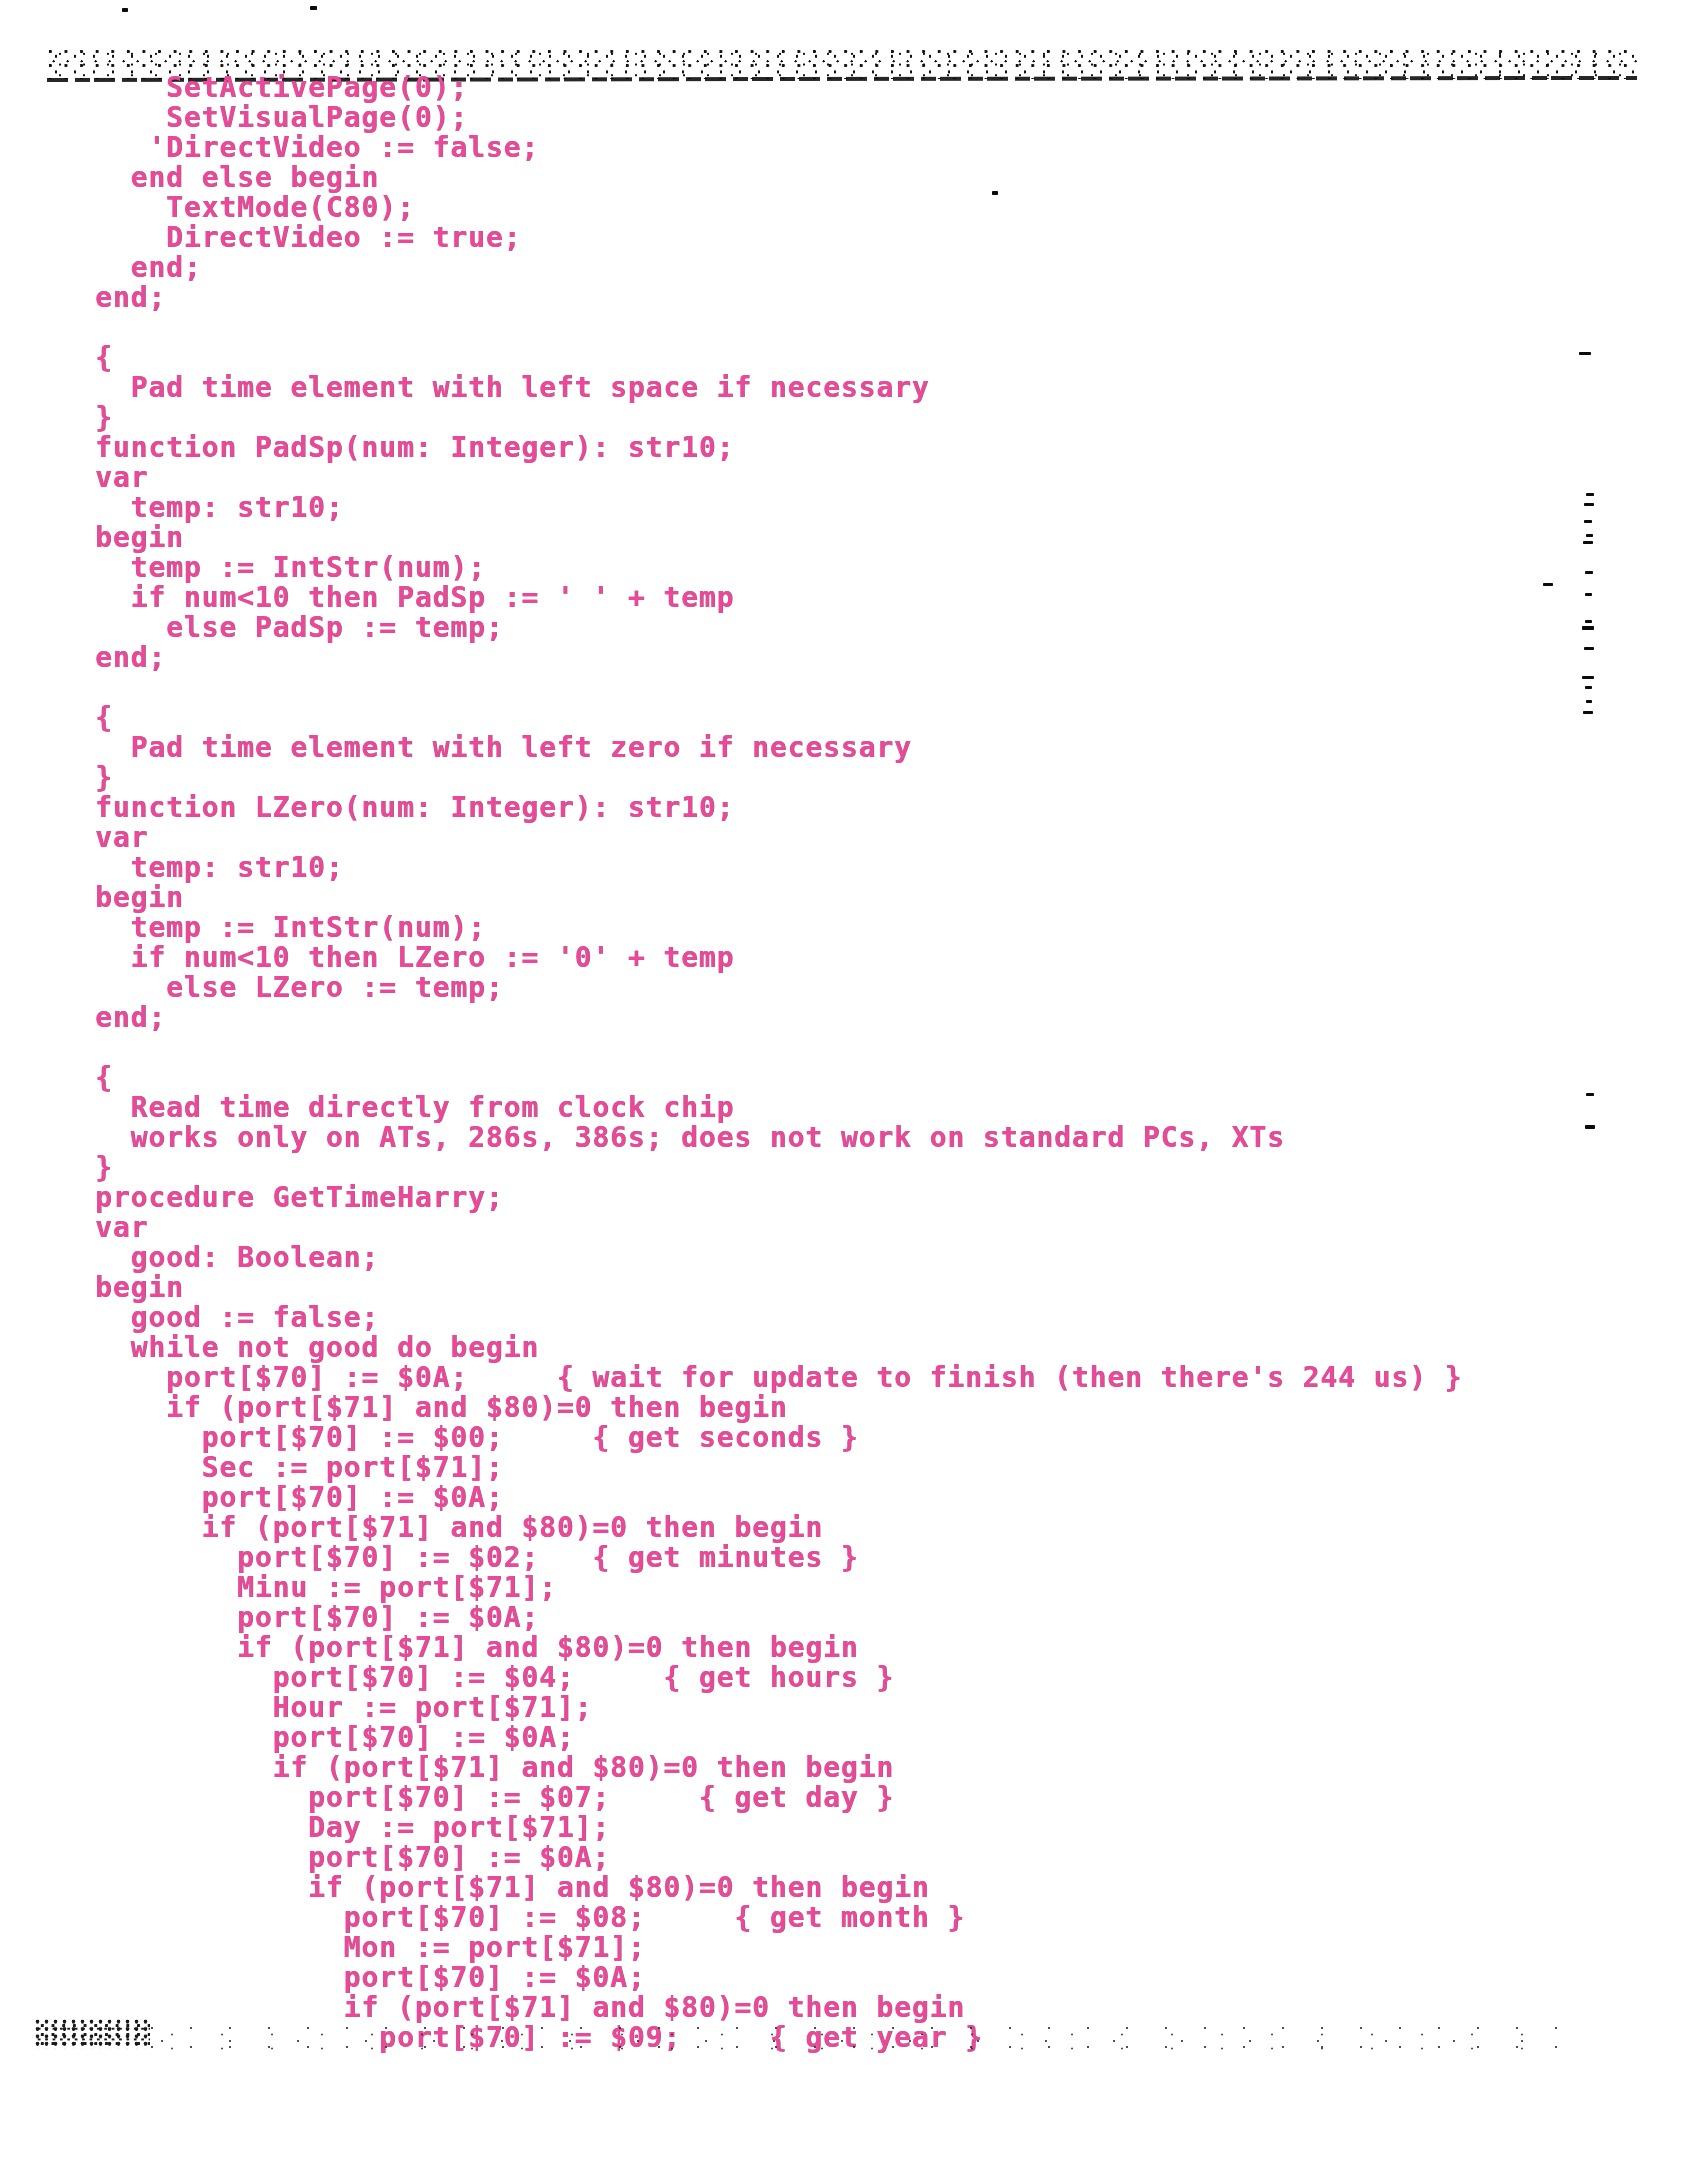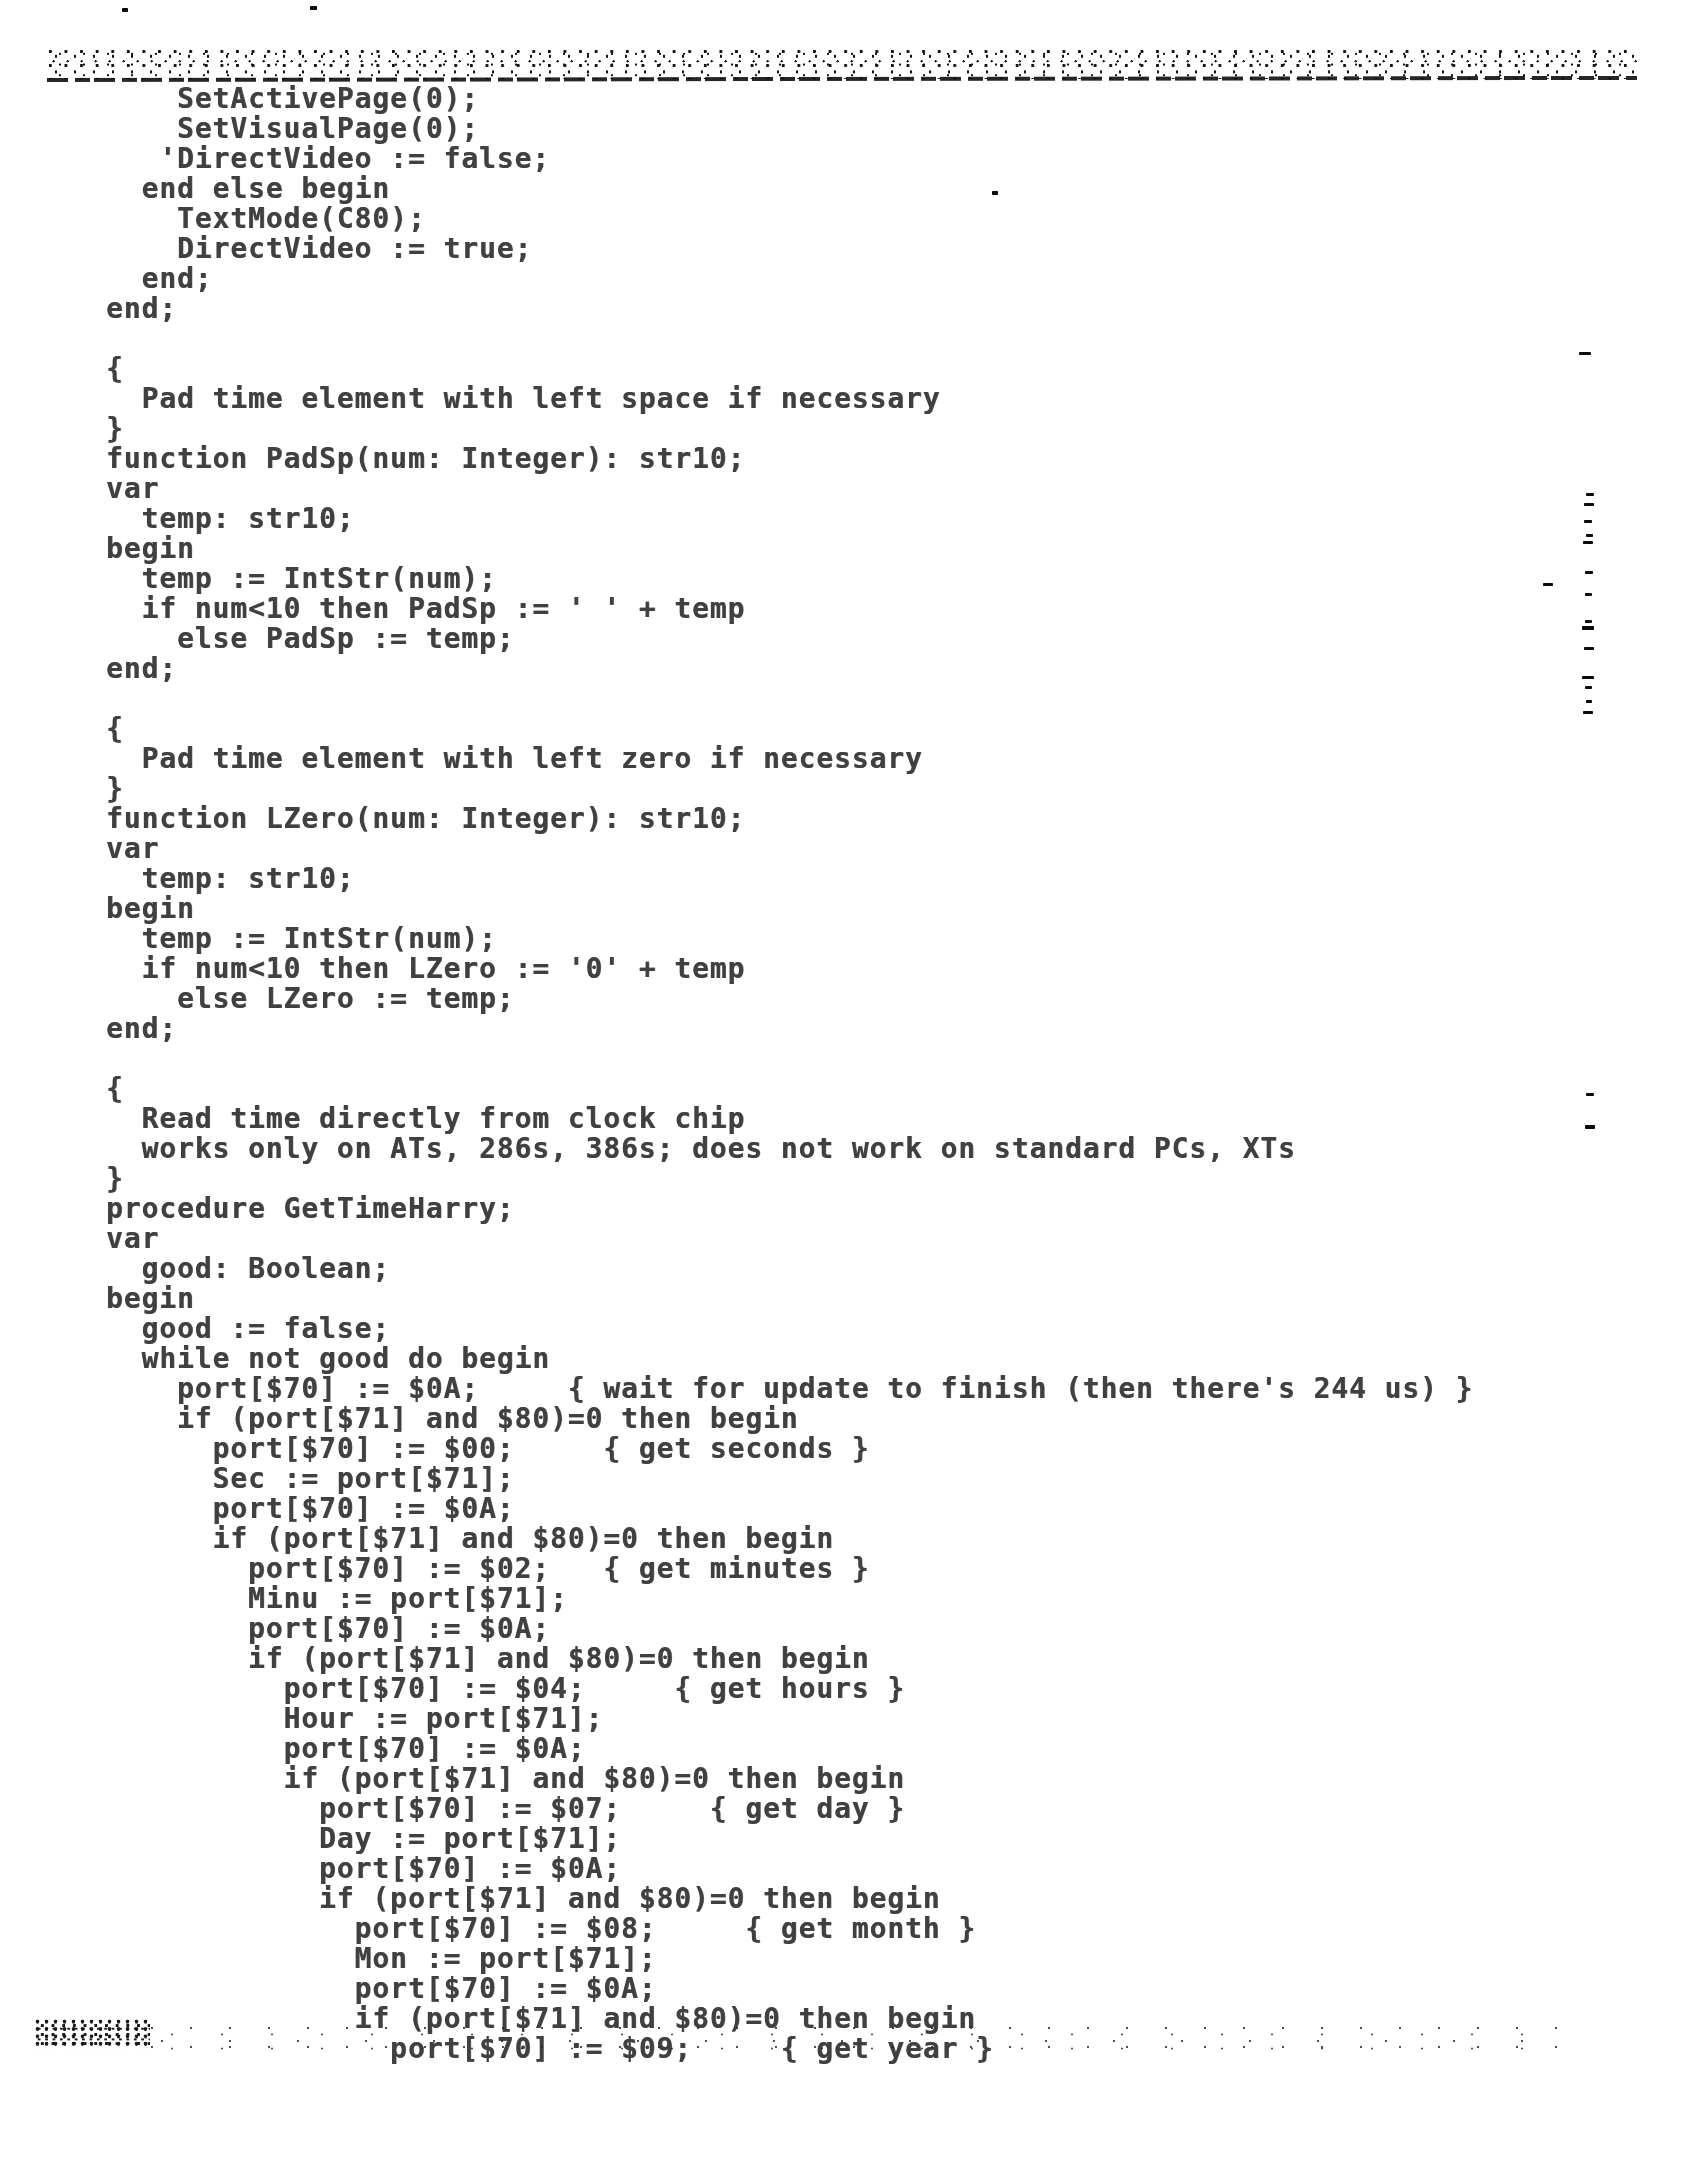--- a/index.html
+++ b/index.html
@@ -3,25 +3,25 @@
 <meta charset="utf-8">
 <style>
   html,body{margin:0;padding:0;background:#e8e8e8;}
   .page{
     position:relative;width:1703px;height:2161px;margin:0 auto;
     background:#ffffff;overflow:hidden;
     font-family:"DejaVu Sans Mono", monospace;
   }
   
   .code{
-    position:absolute;left:94px;top:72px;margin:12px;
+    position:absolute;left:94px;top:72px;margin:1px;
     font:700 28px/30px "DejaVu Sans Mono", monospace;
     letter-spacing:0.9px;
     white-space:pre;
-    color:#404040;
+    color:#ec4899;
     text-shadow:0.5px 0.3px 0 rgba(0,0,0,0.55);
   }
   
   .noise-top{
     position:absolute;left:47px;top:49px;width:1590px;height:30px;
     background-image:
       radial-gradient(circle at 3.3px 2.5px,  #111 1.4px, transparent 1.7px),
       radial-gradient(circle at 9px 7.4px, #111 1.2px, transparent 1.5px),
       radial-gradient(circle at 6.6px 12.3px, #111 1px, transparent 1.3px),
       radial-gradient(circle at 13px 5px, #111 0.9px, transparent 1.2px),

